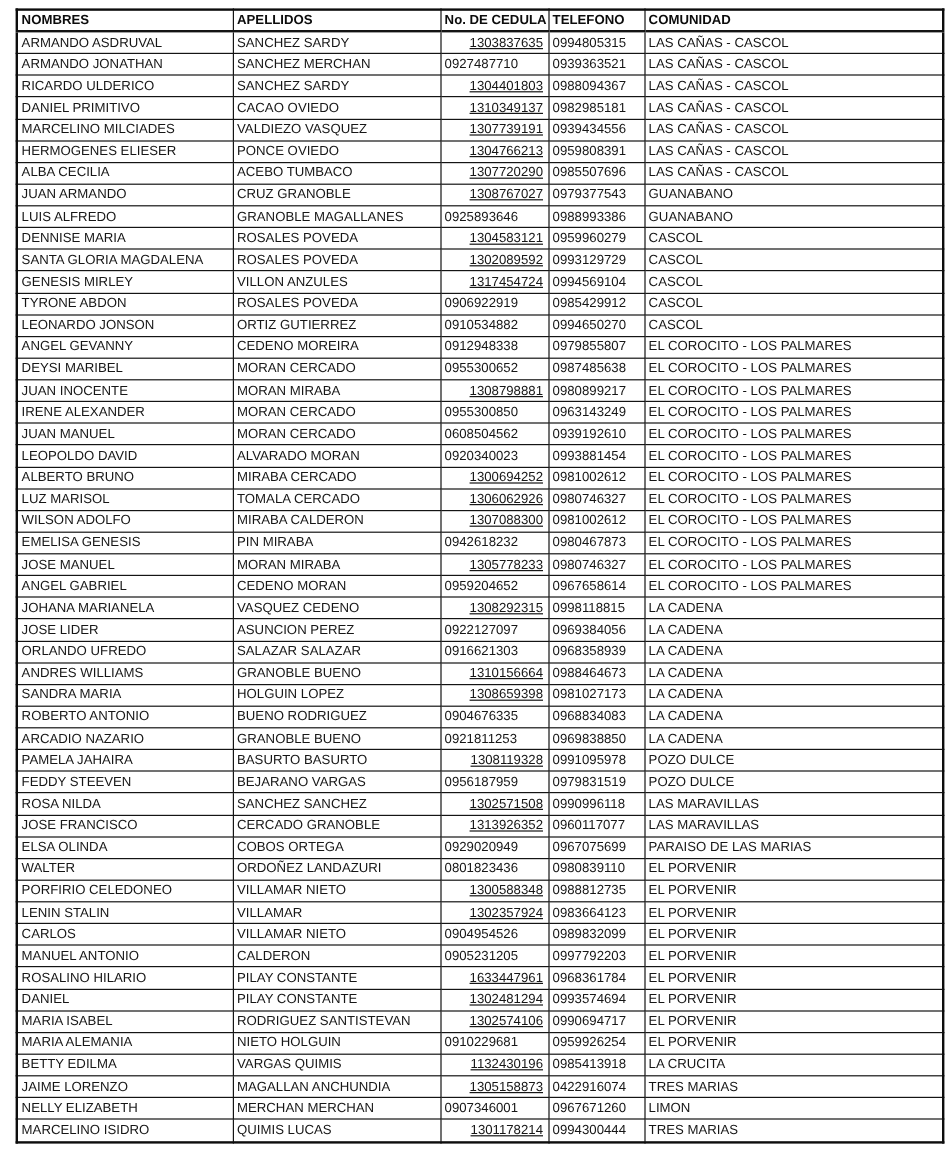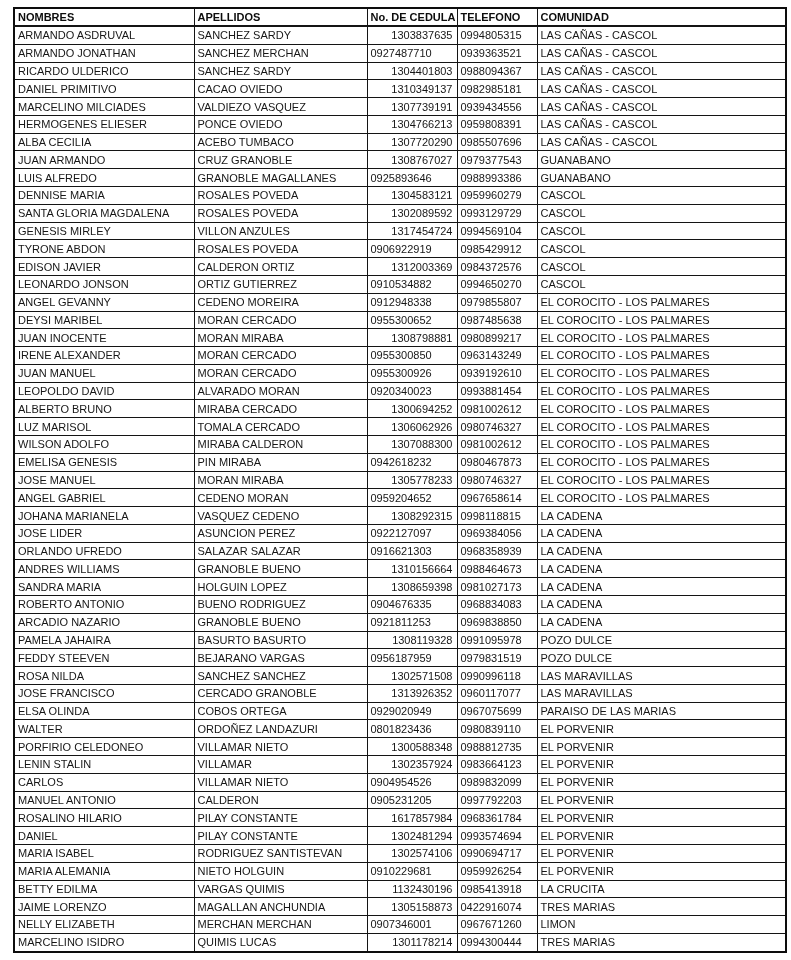--- a/index.html
+++ b/index.html
@@ -43,21 +43,21 @@
     height: 16px;
     vertical-align: middle;
     text-align: left;
   }
   table.roster { border: 2px solid #0d0d0d; }
   table.roster th {
     font-weight: bold;
     color: #0c0c0c;
     border-bottom-width: 2px;
   }
-  table.roster td.num-right { text-align: right; padding-right: 4px; }
+  table.roster td.num-right { text-align: right; padding-right: 4px; text-decoration: underline; }
 </style>
 </head>
 <body>
 
 <div class="sheet">
   <table class="roster">
     <colgroup>
       <col class="c-nombres">
       <col class="c-apellidos">
       <col class="c-cedula">
@@ -159,27 +159,20 @@
           <td>CASCOL</td>
         </tr>
         <tr>
           <td>TYRONE ABDON</td>
           <td>ROSALES POVEDA</td>
           <td>0906922919</td>
           <td>0985429912</td>
           <td>CASCOL</td>
         </tr>
         <tr>
-          <td>EDISON JAVIER</td>
-          <td>CALDERON ORTIZ</td>
-          <td class="num-right">1312003369</td>
-          <td>0984372576</td>
-          <td>CASCOL</td>
-        </tr>
-        <tr>
           <td>LEONARDO JONSON</td>
           <td>ORTIZ GUTIERREZ</td>
           <td>0910534882</td>
           <td>0994650270</td>
           <td>CASCOL</td>
         </tr>
         <tr>
           <td>ANGEL GEVANNY</td>
           <td>CEDENO MOREIRA</td>
           <td>0912948338</td>
@@ -203,21 +196,21 @@
         <tr>
           <td>IRENE ALEXANDER</td>
           <td>MORAN CERCADO</td>
           <td>0955300850</td>
           <td>0963143249</td>
           <td>EL COROCITO - LOS PALMARES</td>
         </tr>
         <tr>
           <td>JUAN MANUEL</td>
           <td>MORAN CERCADO</td>
-          <td>0955300926</td>
+          <td>0608504562</td>
           <td>0939192610</td>
           <td>EL COROCITO - LOS PALMARES</td>
         </tr>
         <tr>
           <td>LEOPOLDO DAVID</td>
           <td>ALVARADO MORAN</td>
           <td>0920340023</td>
           <td>0993881454</td>
           <td>EL COROCITO - LOS PALMARES</td>
         </tr>
@@ -378,21 +371,21 @@
         <tr>
           <td>MANUEL ANTONIO</td>
           <td>CALDERON</td>
           <td>0905231205</td>
           <td>0997792203</td>
           <td>EL PORVENIR</td>
         </tr>
         <tr>
           <td>ROSALINO HILARIO</td>
           <td>PILAY CONSTANTE</td>
-          <td class="num-right">1617857984</td>
+          <td class="num-right">1633447961</td>
           <td>0968361784</td>
           <td>EL PORVENIR</td>
         </tr>
         <tr>
           <td>DANIEL</td>
           <td>PILAY CONSTANTE</td>
           <td class="num-right">1302481294</td>
           <td>0993574694</td>
           <td>EL PORVENIR</td>
         </tr>

